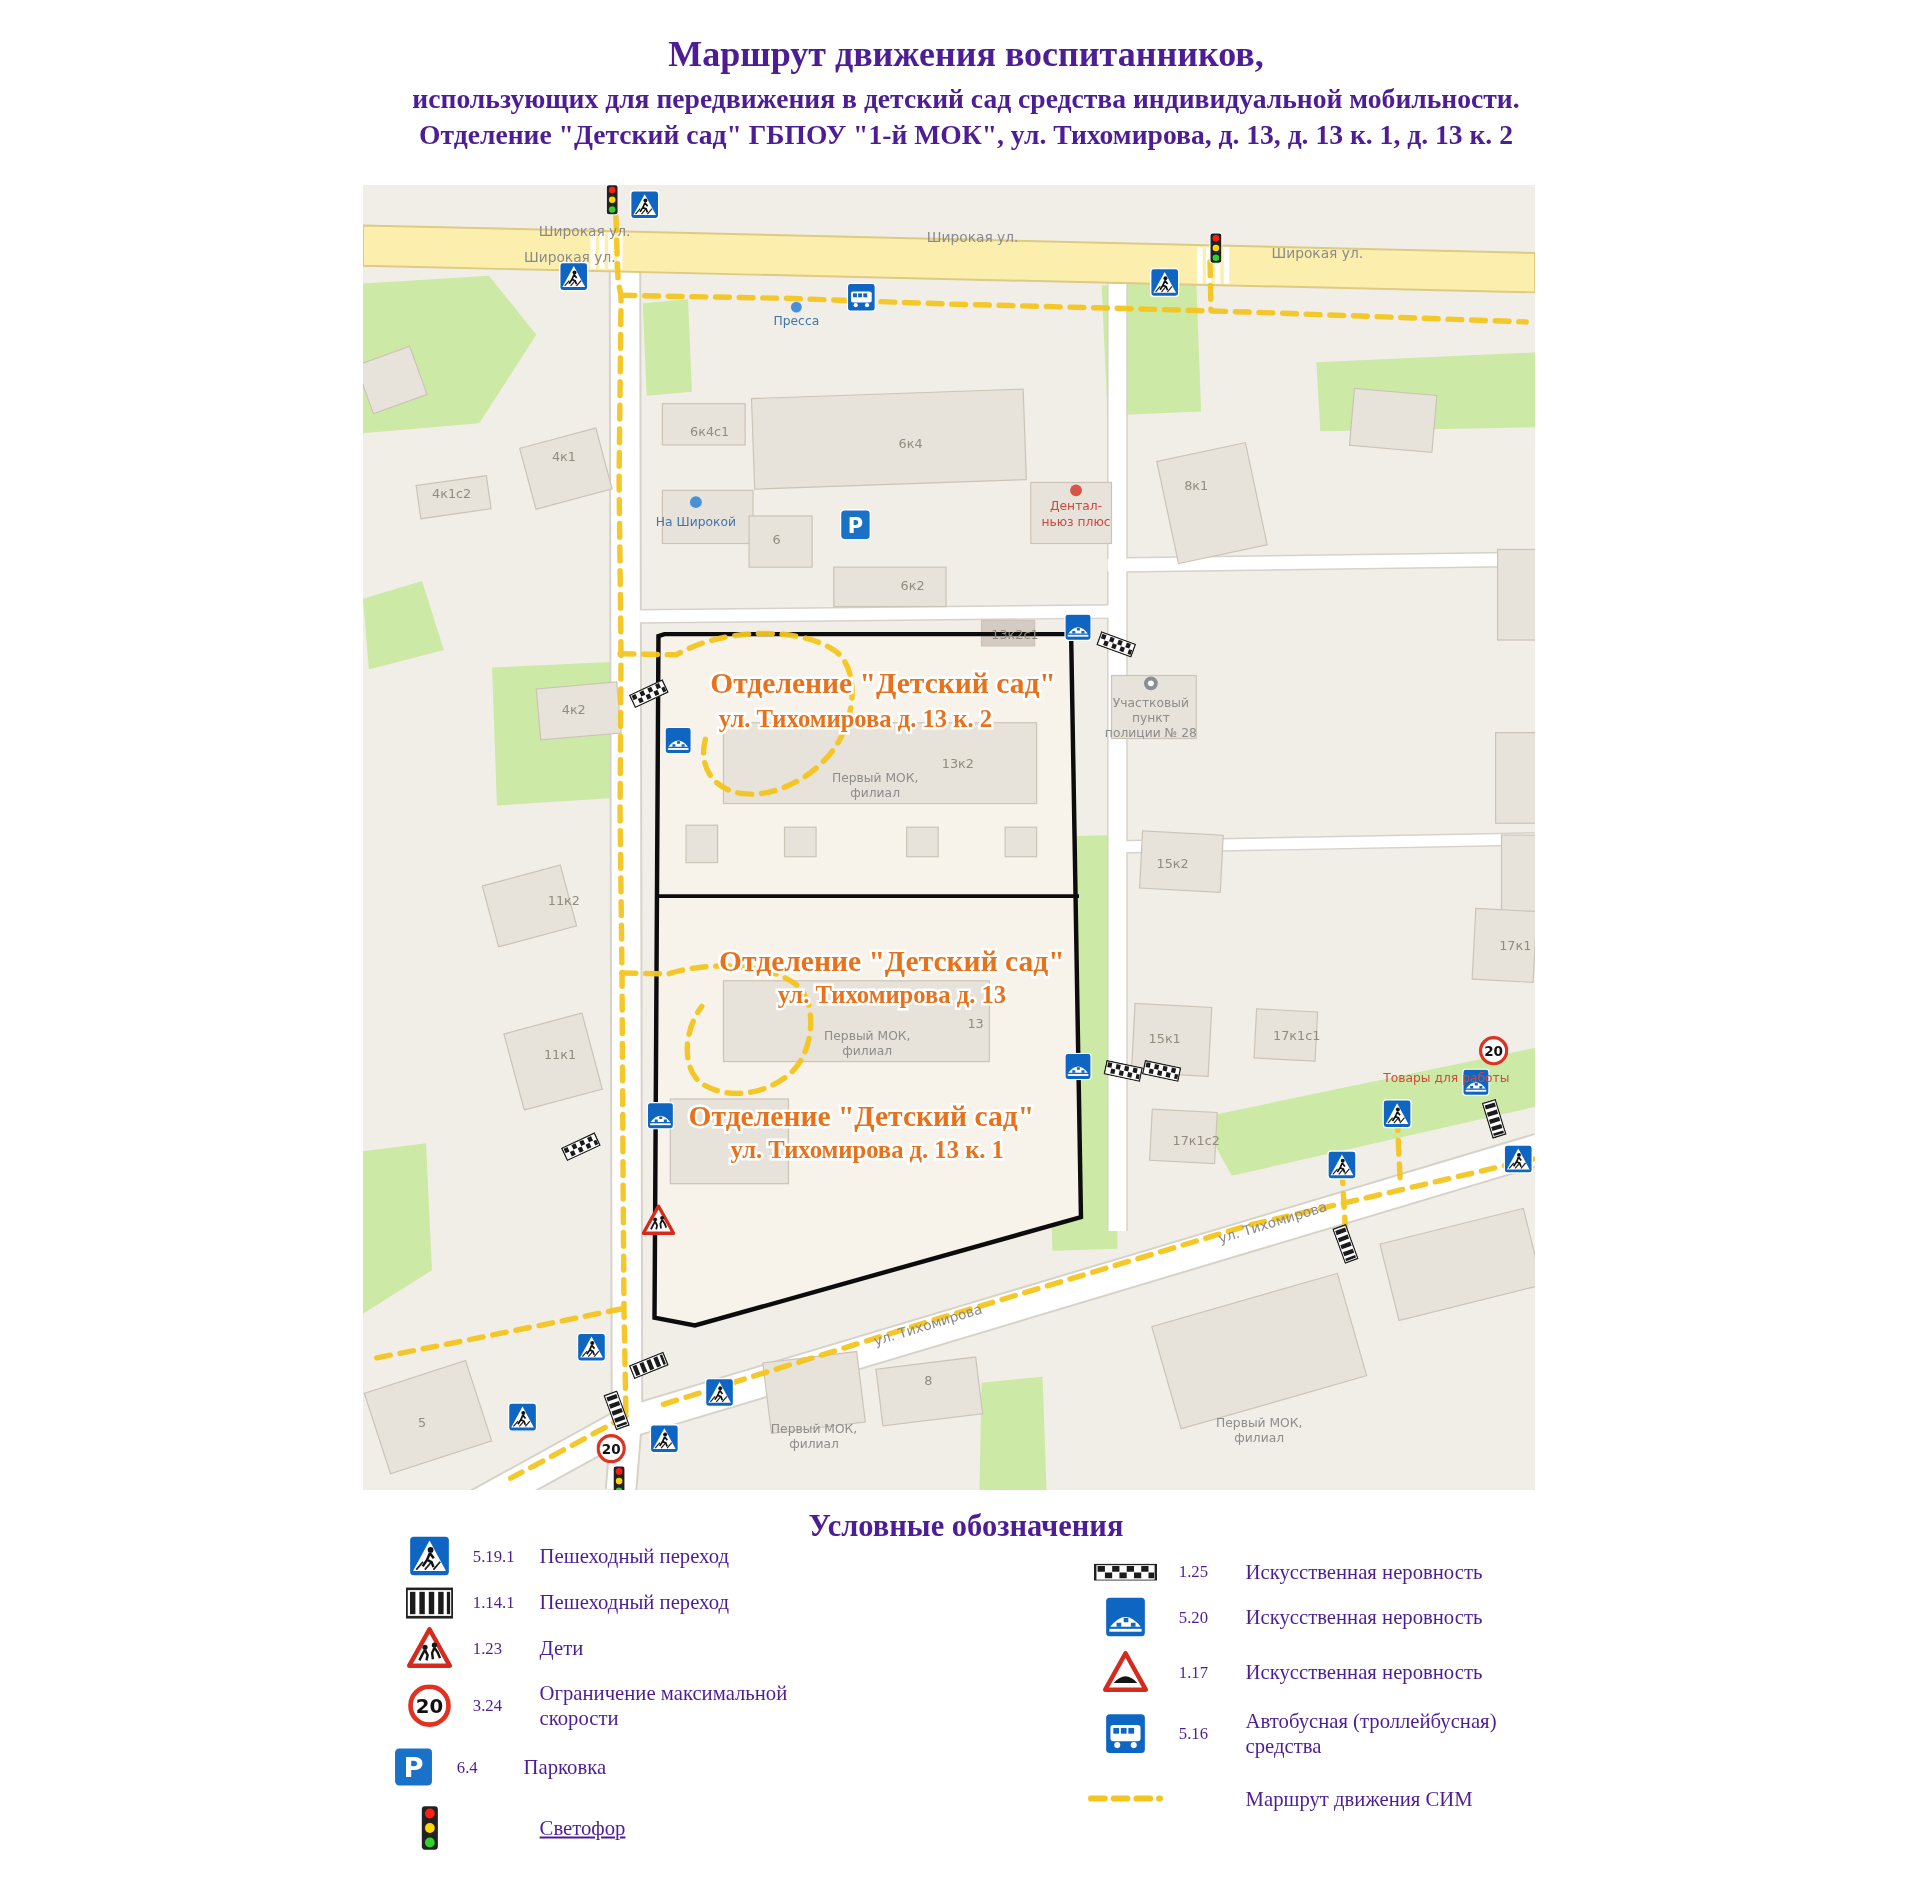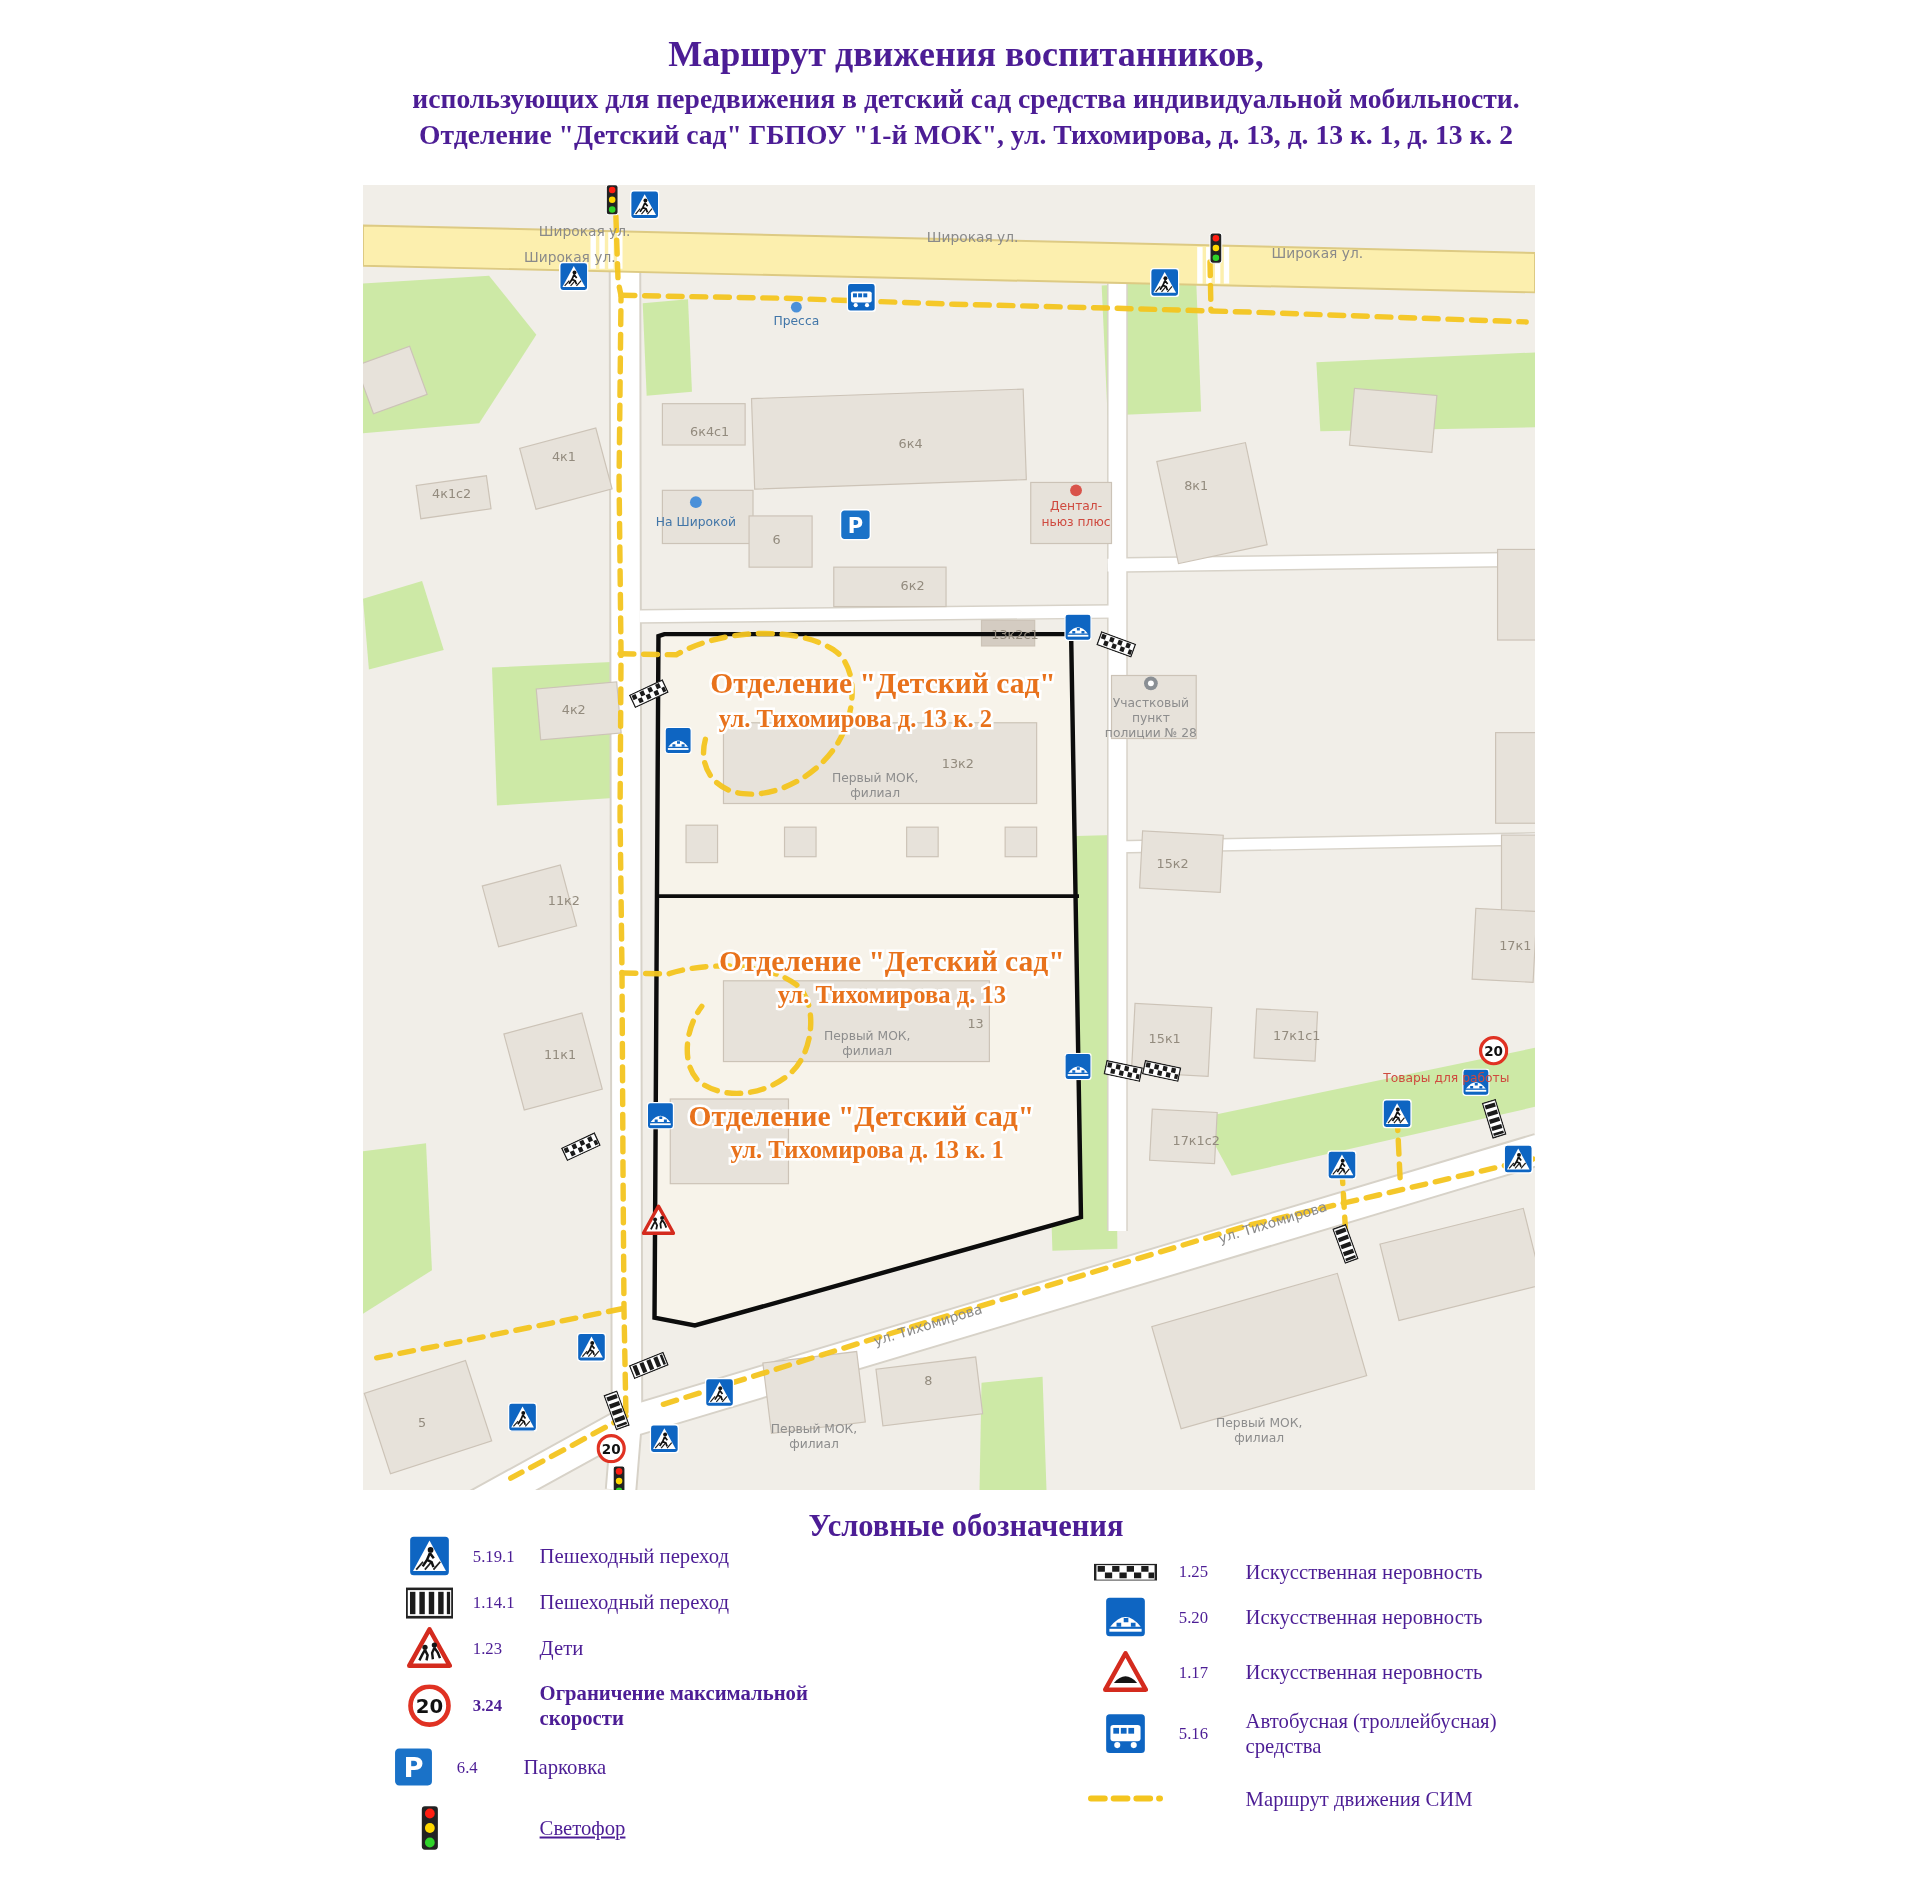--- a/index.html
+++ b/index.html
@@ -329,21 +329,21 @@
   </div>
   <div class="lrow" style="left:398px;top:1648px;justify-content:space-between;">
     <div class="licon">
         <svg width="45" height="45" viewBox="0 0 24 24">
           <use href="#sym-kids"></use>
         </svg>
       </div>
     <div class="lcode">1.23</div>
     <div class="llabel">Дети</div>
   </div>
-  <div class="lrow" style="left:398px;top:1706px;font-weight:bold;">
+  <div class="lrow" style="left:398px;top:1706px;">
     <div class="licon">
         <svg width="43" height="43" viewBox="0 0 24 24">
           <use href="#sym-20"></use>
         </svg>
       </div>
     <div class="lcode">3.24</div>
     <div class="llabel">Ограничение максимальной скорости</div>
   </div>
   <div class="lrow" style="left:382px;top:1767px;">
     <div class="licon">

